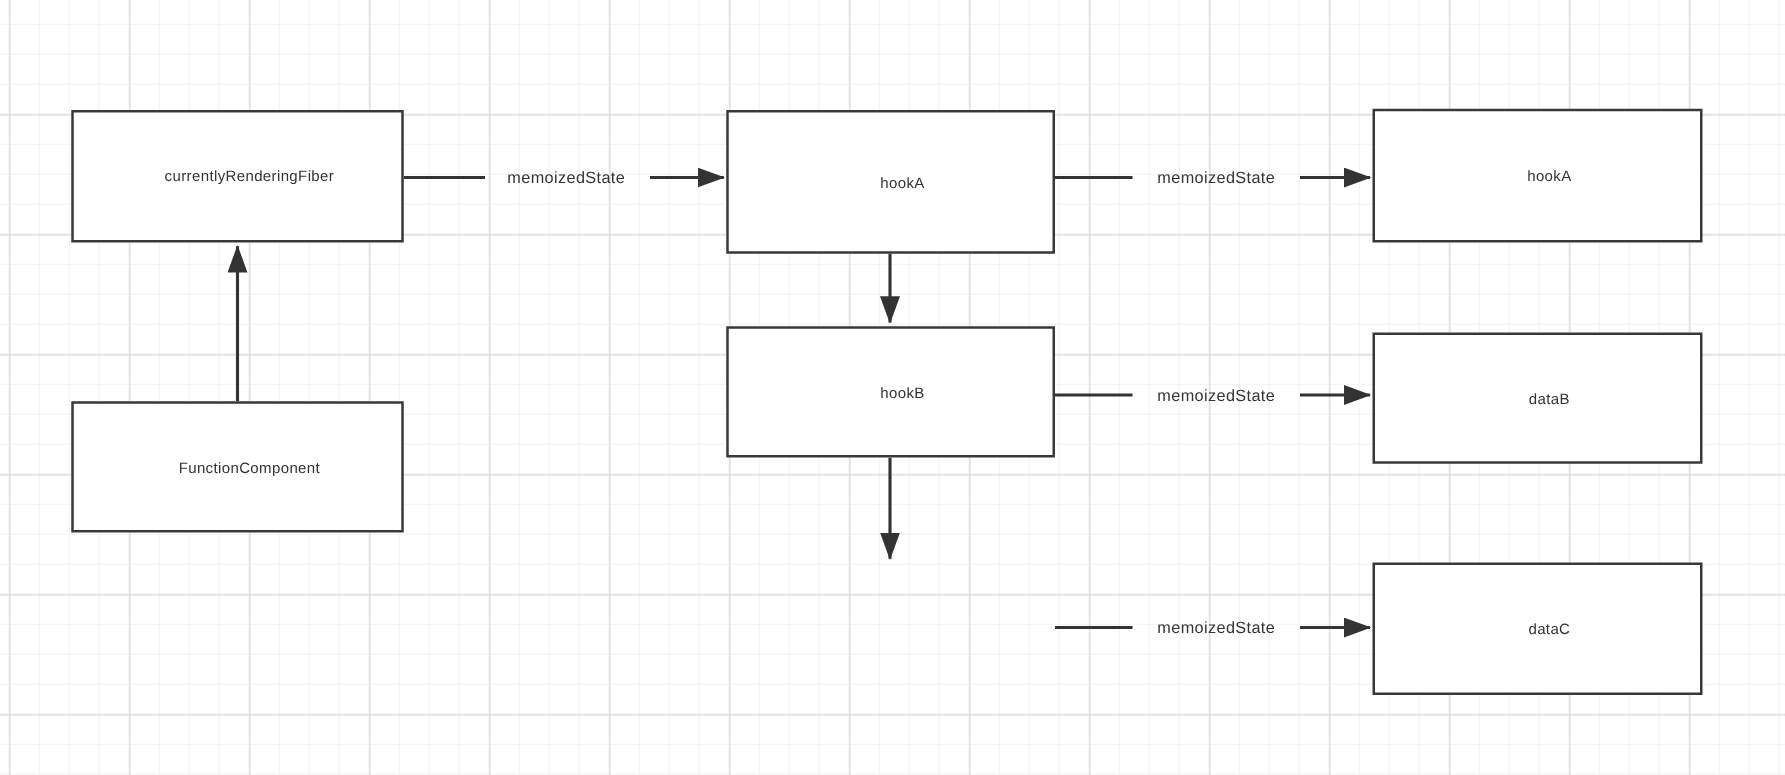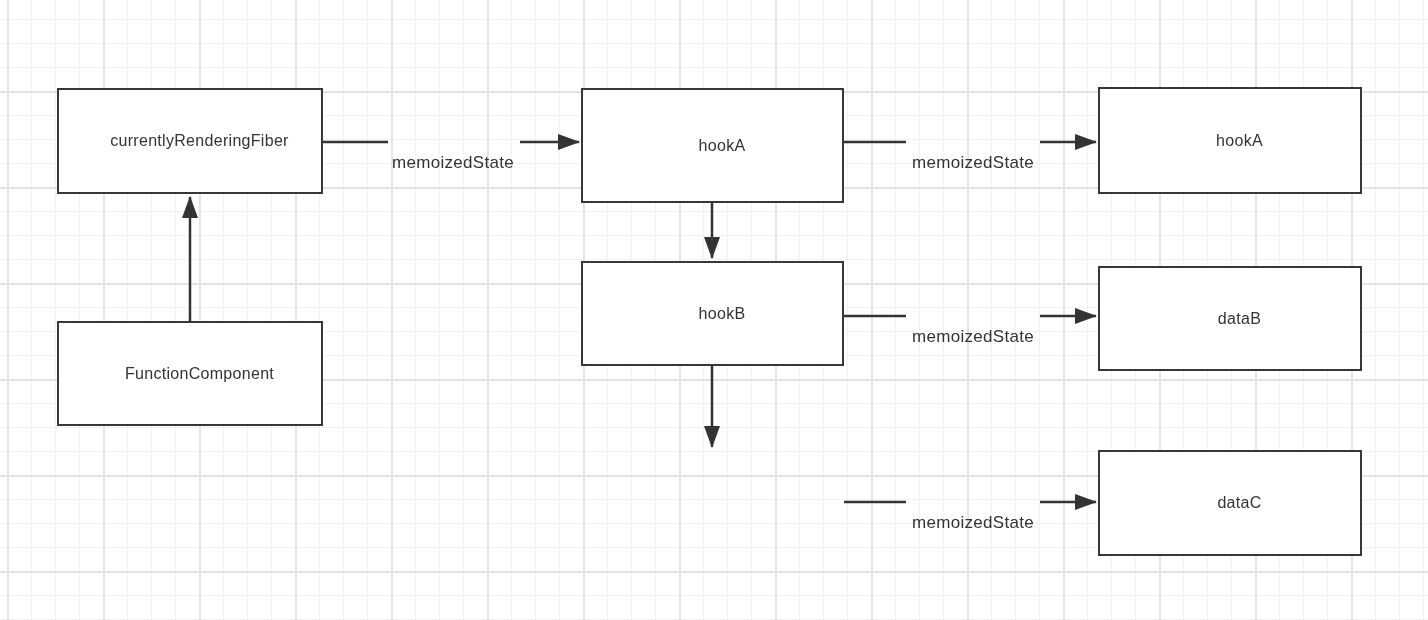--- a/index.html
+++ b/index.html
@@ -35,42 +35,41 @@
   }
   .node {
     position: absolute;
     box-sizing: border-box;
     background: #ffffff;
     border: 2.5px solid #383838;
     display: flex;
     align-items: center;
     justify-content: center;
     color: #333333;
-    font-size: 16px;
+    font-size: 12px;
     letter-spacing: 0.3px;
     white-space: nowrap;
     padding-left: 19px;
   }
   .n-fiber { left: 57px;  top: 88px;  width: 266px; height: 106px; }
   .n-fc    { left: 57px;  top: 321px; width: 266px; height: 105px; }
   .n-hookA { left: 581px; top: 88px;  width: 263px; height: 115px; }
   .n-hookB { left: 581px; top: 261px; width: 263px; height: 105px; }
   .n-hookC { left: 581px; top: 450px; width: 263px; height: 106px; }
   .n-dataA { left: 1098px; top: 87px;  width: 264px; height: 107px; }
   .n-dataB { left: 1098px; top: 266px; width: 264px; height: 105px; text-align: center; }
   .n-dataC { left: 1098px; top: 450px; width: 264px; height: 106px; }
   .edge-label {
     position: absolute;
     transform: translate(-50%, -50%);
     color: #333333;
-    font-size: 17px;
+    font-size: 13px;
     letter-spacing: 0.3px;
     white-space: nowrap;
     line-height: 1;
-    margin-top: 20px;
   }
   .el-fiber-hookA { left: 453px; top: 142px; }
   .el-hookA-dataA { left: 973px; top: 142px; }
   .el-hookB-dataB { left: 973px; top: 316px; }
   .el-hookC-dataC { left: 973px; top: 502px; }
 </style>
 </head>
 <body>
 
 <div class="canvas">

